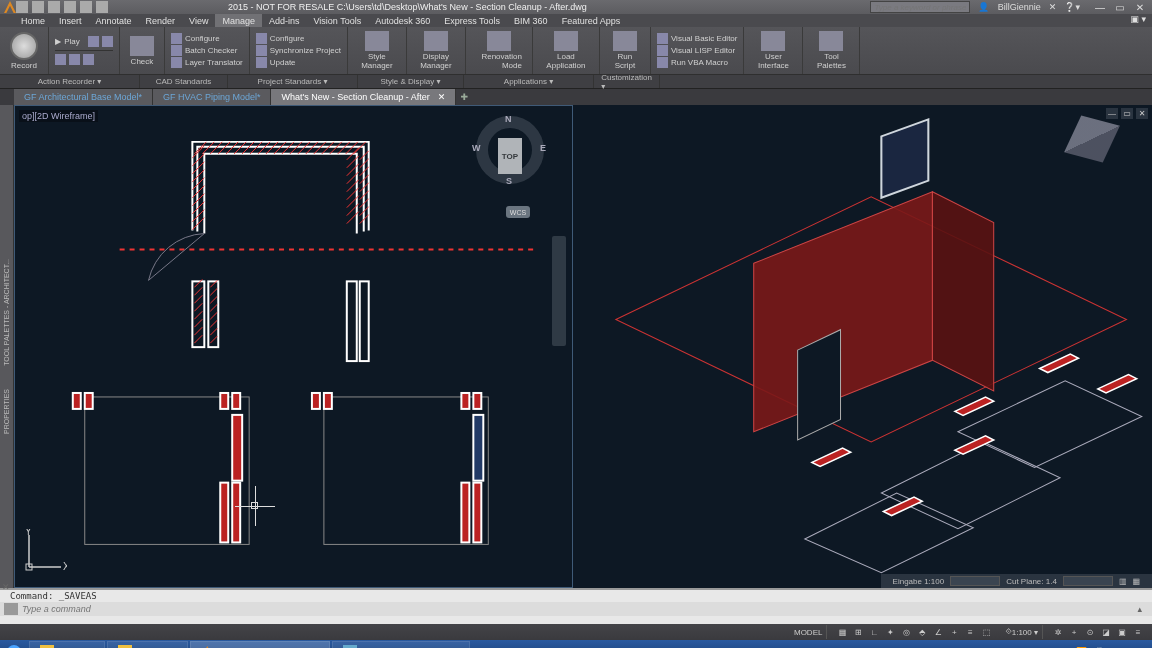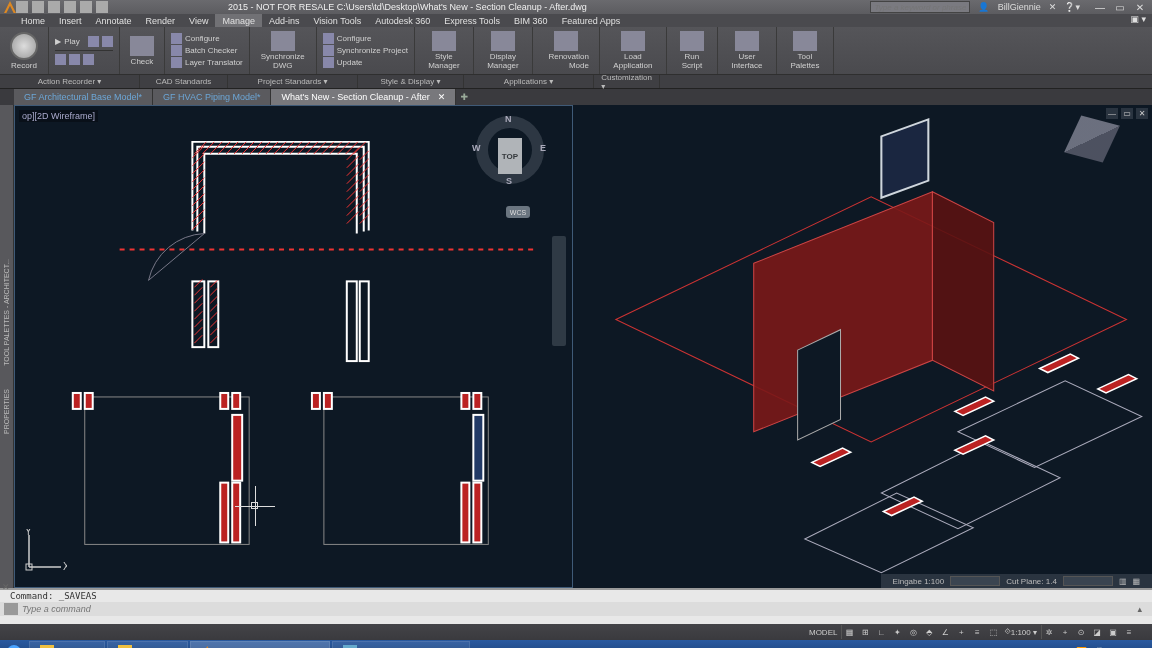--- a/index.html
+++ b/index.html
@@ -70,21 +70,21 @@
 .right-status { position:absolute; right:0; bottom:0; height:14px; display:flex; font-size:8px; background:#2a3440; padding:1px 12px; gap:6px; align-items:center; color:#bbb; }
 .right-status input{ width:50px; height:10px; background:#3a4450; border:1px solid #555; color:#ccc; font-size:8px; }
 
 .cmdline { height:36px; background:#e8e8e8; color:#333; font-size:9px; border-top:2px solid #999; display:flex; flex-direction:column;}
 .cmd-close { position:absolute; left:2px; margin-top:-8px; font-size:9px; color:#666; }
 .cmd-history { padding:1px 10px; font-family:Consolas, monospace; font-size:9px; }
 .cmd-input-row { display:flex; align-items:center; background:#dcdcdc; padding:1px 4px; }
 .cmd-prompt-icon { width:14px; height:12px; background:#999; margin-right:4px; }
 .cmd-input { flex:1; border:none; background:transparent; font-size:9px; font-style:italic; color:#888; outline: none; }
 
-.statusbar { height:16px; background: linear-gradient(#444448,#3a3a3e); display:flex; align-items:center; font-size:8px; color:#ccc; padding:0 16px; gap:0;}
+.statusbar { height:16px; background: linear-gradient(#444448,#3a3a3e); display:flex; align-items:center; font-size:8px; color:#ccc; padding:0 7px; gap:8px;}
 .status-seg { padding:0 4px; border-right:1px solid #555; height:14px; display:flex; align-items:center;}
 .status-toggles { display:flex; gap:2px; }
 .st-tog { width:14px; height:14px; display:flex; align-items:center; justify-content:center;}
 
 .taskbar { height:24px; background: linear-gradient(#2a5aa0,#1a3a6c); display:flex; align-items:center; font-size:10px; color:#fff; }
 .tb-start { width:28px; height:24px; display:flex; align-items:center; justify-content:center; }
 .tb-item { padding:3px 10px; display:flex; align-items:center; gap:4px; height:22px; margin:1px; background:rgba(255,255,255,0.07); border:1px solid rgba(255,255,255,0.1);}
 .tb-item.active { background:rgba(255,255,255,0.18);}
 .tb-icon { width:14px; height:14px; background:#f0c040; }
 .tb-tray { margin-left:auto; display:flex; align-items:center; gap:6px; padding-right:8px; font-size:9px;}
@@ -168,26 +168,20 @@
     <div class="ribbon-btn">
         <span class="ribbon-icon"></span>
         <span>Batch Checker</span>
       </div>
     <div class="ribbon-btn">
         <span class="ribbon-icon"></span>
         <span>Layer Translator</span>
       </div>
   </div>
   <div class="ribbon-group">
-    <div class="ribbon-big">
-        <div class="icon-lg"></div>
-        <span style="width:46px;text-align:center">Synchronize DWG</span>
-      </div>
-  </div>
-  <div class="ribbon-group">
     <div class="ribbon-btn">
         <span class="ribbon-icon"></span>
         <span>Configure</span>
       </div>
     <div class="ribbon-btn">
         <span class="ribbon-icon"></span>
         <span>Synchronize Project</span>
       </div>
     <div class="ribbon-btn">
         <span class="ribbon-icon"></span>
@@ -215,20 +209,34 @@
   <div class="ribbon-group">
     <div class="ribbon-big">
         <div class="icon-lg"></div>
         <span style="width:46px;text-align:center">Load Application</span>
       </div>
   </div>
   <div class="ribbon-group">
     <div class="ribbon-big">
         <div class="icon-lg"></div>
         <span style="width:30px;text-align:center">Run Script</span>
+      </div>
+  </div>
+  <div class="ribbon-group">
+    <div class="ribbon-btn">
+        <span class="ribbon-icon"></span>
+        <span>Visual Basic Editor</span>
+      </div>
+    <div class="ribbon-btn">
+        <span class="ribbon-icon"></span>
+        <span>Visual LISP Editor</span>
+      </div>
+    <div class="ribbon-btn">
+        <span class="ribbon-icon"></span>
+        <span>Run VBA Macro</span>
       </div>
   </div>
   <div class="ribbon-group">
     <div class="ribbon-big">
         <div class="icon-lg"></div>
         <span style="width:38px;text-align:center">User Interface</span>
       </div>
   </div>
   <div class="ribbon-group">
     <div class="ribbon-big">

